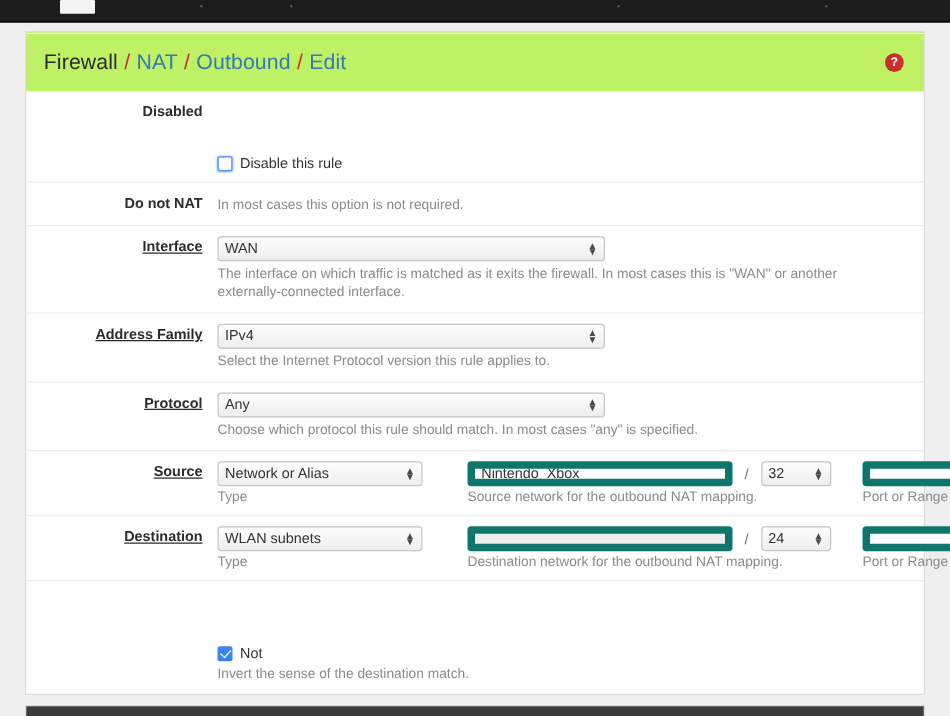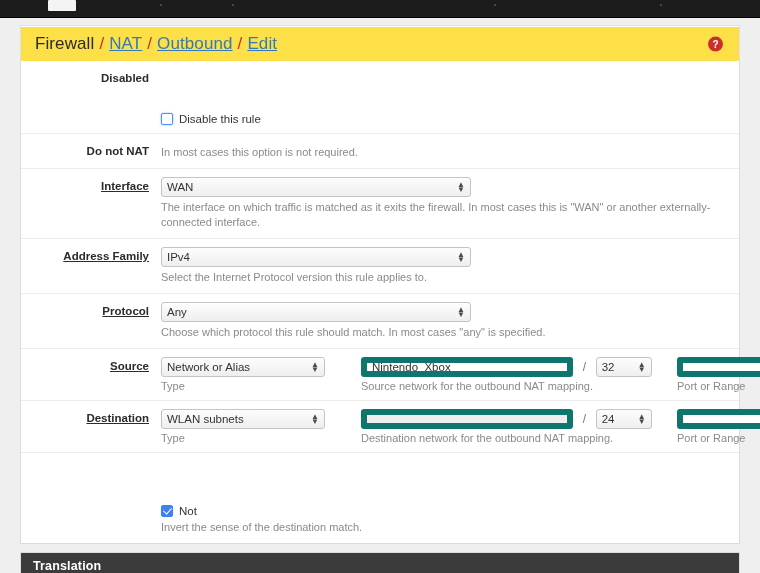--- a/index.html
+++ b/index.html
@@ -35,36 +35,36 @@
     border-radius: 50%;
   }
   .navbar-sep {
     height: 3px;
     background: #efefef;
   }
 
   
   .crumb-wrap {
     margin: 4px 20px 0 20px;
-    height: 36px;
-    background: #fde047;
+    height: 48px;
+    background: #bef264;
     border: 1px solid #e0e0e0;
     border-bottom: none;
     display: flex;
     align-items: center;
     padding: 0 14px;
     position: relative;
     box-shadow: inset 0 1px 0 #fff;
   }
   .crumb {
     font-size: 17px;
     letter-spacing: .1px;
   }
   .crumb-static { color: #2b2b2b; font-weight: 400; }
-  .crumb-link { color: #337ab7; cursor: pointer; text-decoration: underline; }
+  .crumb-link { color: #337ab7; cursor: pointer; }
   .crumb-sep { color: #c9302c; margin: 0 5px; }
   .help-icon {
     position: absolute;
     right: 16px; top: 50%;
     transform: translateY(-50%);
     width: 15px; height: 15px;
     border-radius: 50%;
     background: #c9302c;
     color: #fff;
     font-size: 10px;
@@ -88,21 +88,21 @@
     font-size: 12.5px;
     padding: 6px 12px 7px 12px;
     letter-spacing: .15px;
   }
   .panel.second { margin-top: 0; border-top: none; }
 
   
   .row {
     display: flex;
     border-bottom: 1px solid #ededed;
-    padding: 8px 0 8px 0;
+    padding: 8px 0 8px 13px;
     min-height: 28px;
   }
   .row.nb { border-bottom: none; }
   .row-label {
     width: 140px;
     flex: 0 0 140px;
     text-align: right;
     padding-right: 12px;
     padding-top: 3px;
     font-weight: bold;

